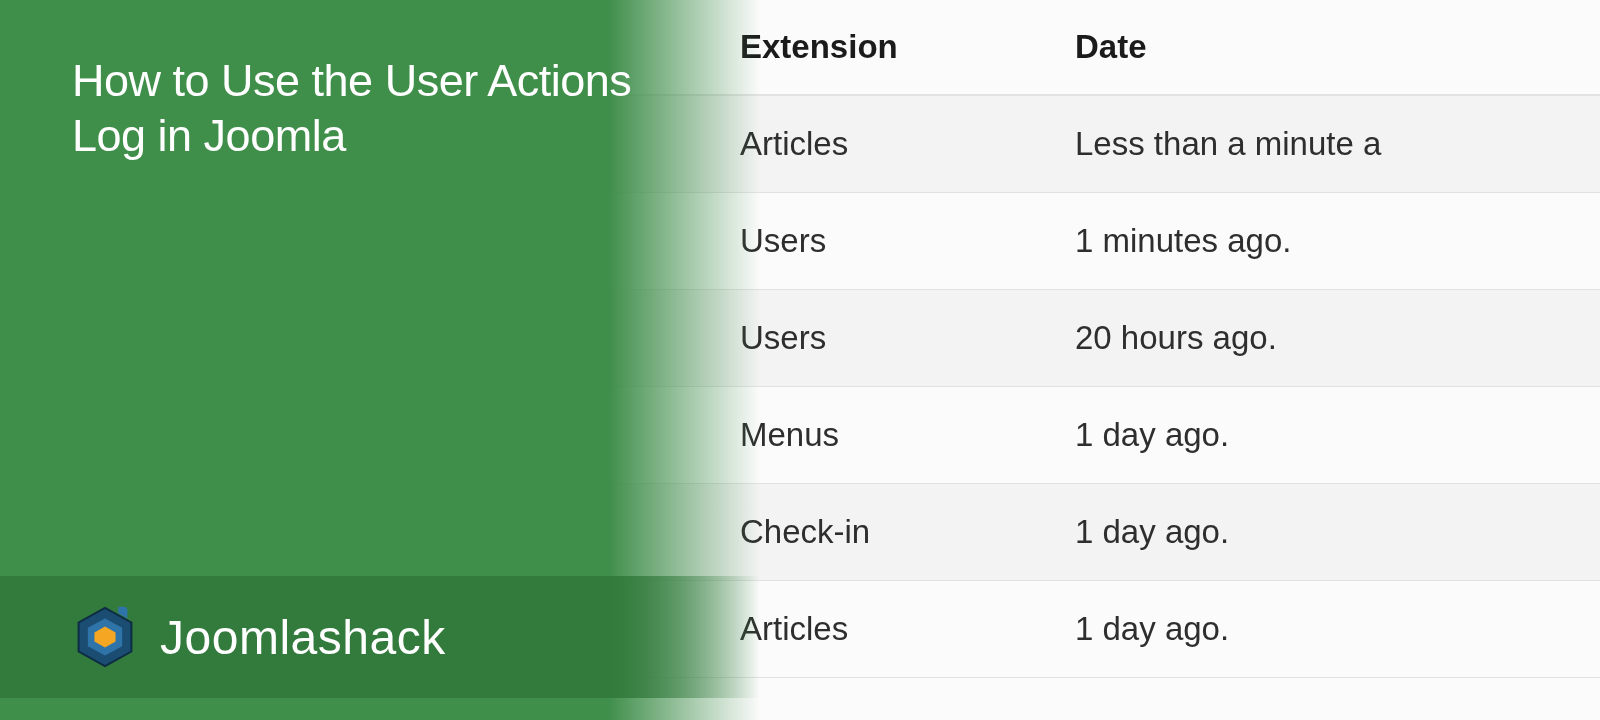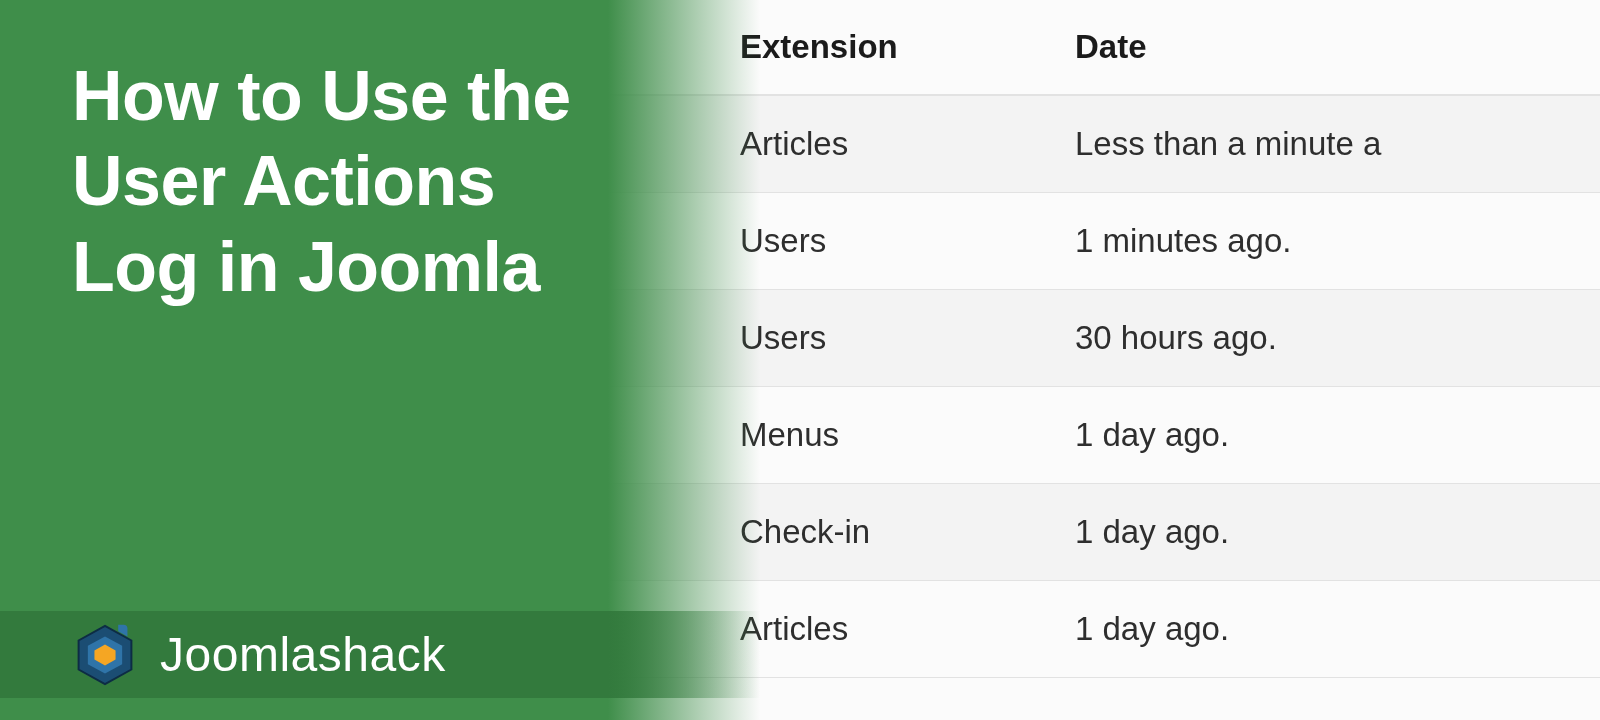--- a/index.html
+++ b/index.html
@@ -49,31 +49,31 @@
     width: 760px;
     height: 720px;
     background: linear-gradient(to right, #3f8e4a 0%, #3f8e4a 80%, rgba(63,142,74,0.0) 100%);
   }
   .title {
     position: absolute;
     left: 72px;
     top: 54px;
     width: 560px;
     color: #ffffff;
-    font-size: 70px;
-    font-weight: 700;
+    font-size: 45px;
+    font-weight: 400;
     line-height: 1.22;
     letter-spacing: -0.5px;
   }
   .brand-bar {
     position: absolute;
     left: 0;
     bottom: 22px;
     width: 760px;
-    height: 87px;
+    height: 122px;
     background: linear-gradient(to right, #337a3d 0%, #337a3d 80%, rgba(51,122,61,0.0) 100%);
     display: flex;
     align-items: center;
     padding-left: 72px;
   }
   .brand-bar .logo {
     width: 66px;
     height: 66px;
     margin-right: 22px;
     flex-shrink: 0;
@@ -102,21 +102,21 @@
         <tr class="alt">
           <td>Articles</td>
           <td>Less than a minute a</td>
         </tr>
         <tr>
           <td>Users</td>
           <td>1 minutes ago.</td>
         </tr>
         <tr class="alt">
           <td>Users</td>
-          <td>30 hours ago.</td>
+          <td>20 hours ago.</td>
         </tr>
         <tr>
           <td>Menus</td>
           <td>1 day ago.</td>
         </tr>
         <tr class="alt">
           <td>Check-in</td>
           <td>1 day ago.</td>
         </tr>
         <tr>

